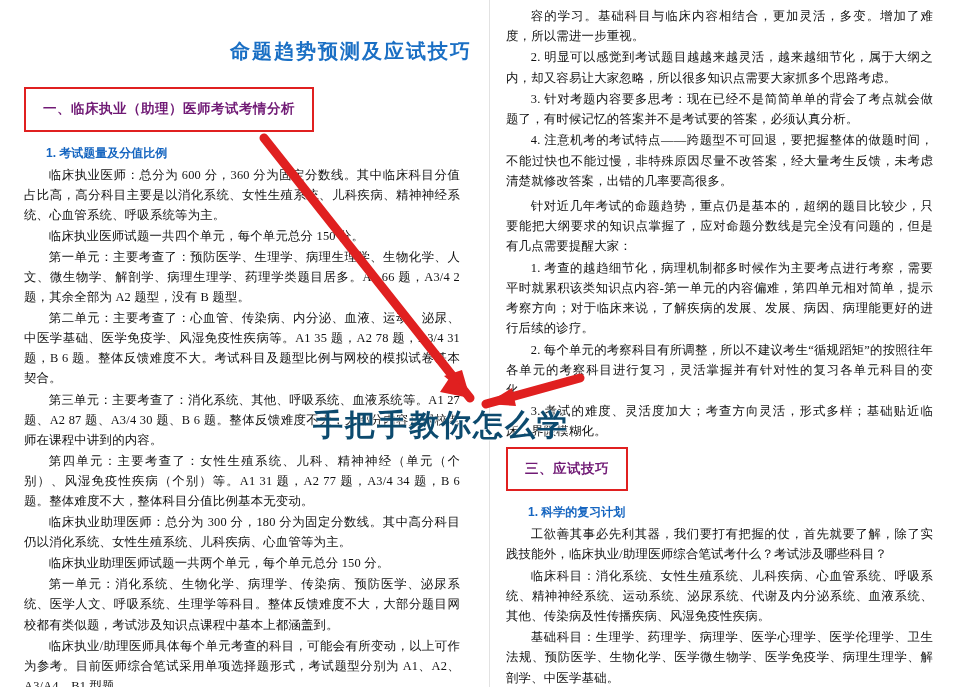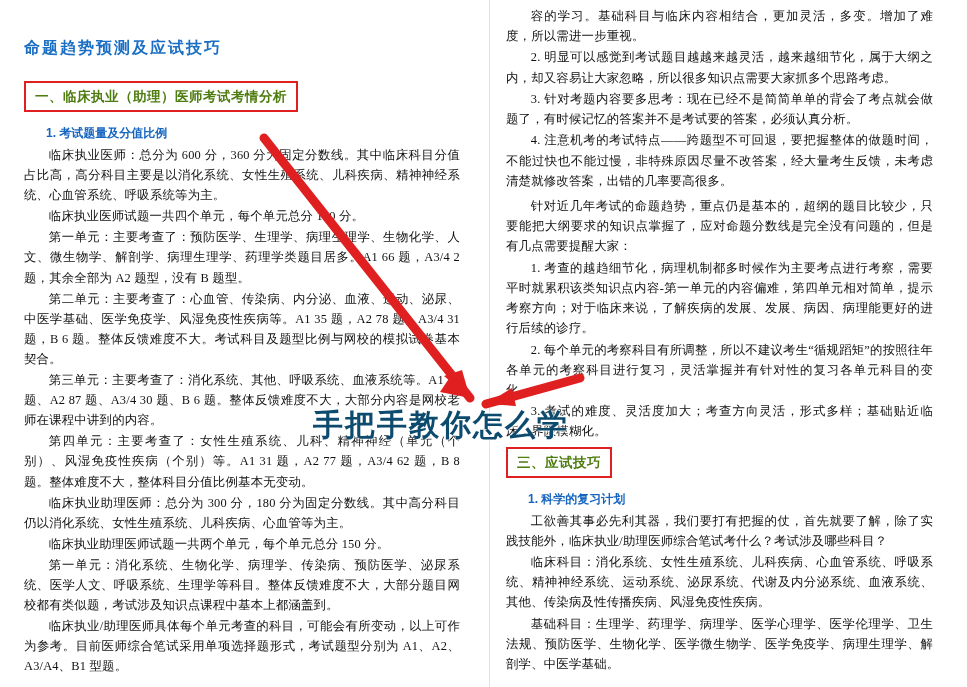--- a/index.html
+++ b/index.html
@@ -41,34 +41,34 @@
     left: 489px;
     top: 0;
     width: 1px;
     height: 687px;
     background: #e2e2e2;
   }
   h1.title {
     font-family: "Liberation Sans", "DejaVu Sans", sans-serif;
     font-weight: bold;
     color: #1a6fc4;
-    font-size: 16px;
+    font-size: 20px;
     letter-spacing: 2px;
     margin: 28px 0 22px 0;
-    text-align: left;
+    text-align: right;
     white-space: nowrap;
   }
   .heading-blue {
     font-family: "Liberation Sans", "DejaVu Sans", sans-serif;
-    color: #4d7c0f;
+    color: #701a75;
     font-weight: bold;
     font-size: 13.5px;
     letter-spacing: 0.5px;
     display: inline-block;
-    margin: 0;
+    margin: 8px;
   }
   .box-red {
     display: inline-block;
     border: 2px solid #e02020;
     padding: 5px 9px 6px 9px;
     margin: 0 0 6px 0;
     line-height: 1;
   }
   .subhead {
     font-family: "Liberation Sans", "DejaVu Sans", sans-serif;
@@ -126,21 +126,21 @@
       <span class="heading-blue">一、临床执业（助理）医师考试考情分析</span>
     </div>
 
     <div class="subhead">1. 考试题量及分值比例</div>
 
     <p class="body">临床执业医师：总分为 600 分，360 分为固定分数线。其中临床科目分值占比高，高分科目主要是以消化系统、女性生殖系统、儿科疾病、精神神经系统、心血管系统、呼吸系统等为主。</p>
     <p class="body">临床执业医师试题一共四个单元，每个单元总分 150 分。</p>
     <p class="body">第一单元：主要考查了：预防医学、生理学、病理生理学、生物化学、人文、微生物学、解剖学、病理生理学、药理学类题目居多。A1 66 题，A3/4 2 题，其余全部为 A2 题型，没有 B 题型。</p>
     <p class="body">第二单元：主要考查了：心血管、传染病、内分泌、血液、运动、泌尿、中医学基础、医学免疫学、风湿免疫性疾病等。A1 35 题，A2 78 题，A3/4 31 题，B 6 题。整体反馈难度不大。考试科目及题型比例与网校的模拟试卷基本契合。</p>
     <p class="body">第三单元：主要考查了：消化系统、其他、呼吸系统、血液系统等。A1 27 题、A2 87 题、A3/4 30 题、B 6 题。整体反馈难度不大，大部分内容是网校老师在课程中讲到的内容。</p>
-    <p class="body">第四单元：主要考查了：女性生殖系统、儿科、精神神经（单元（个别）、风湿免疫性疾病（个别）等。A1 31 题，A2 77 题，A3/4 62 题，B 8 题。整体难度不大，整体科目分值比例基本无变动。</p>
+    <p class="body">第四单元：主要考查了：女性生殖系统、儿科、精神神经（单元（个别）、风湿免疫性疾病（个别）等。A1 31 题，A2 77 题，A3/4 34 题，B 6 题。整体难度不大，整体科目分值比例基本无变动。</p>
     <p class="body">临床执业助理医师：总分为 300 分，180 分为固定分数线。其中高分科目仍以消化系统、女性生殖系统、儿科疾病、心血管等为主。</p>
     <p class="body">临床执业助理医师试题一共两个单元，每个单元总分 150 分。</p>
     <p class="body">第一单元：消化系统、生物化学、病理学、传染病、预防医学、泌尿系统、医学人文、呼吸系统、生理学等科目。整体反馈难度不大，大部分题目网校都有类似题，考试涉及知识点课程中基本上都涵盖到。</p>
     <p class="body">临床执业/助理医师具体每个单元考查的科目，可能会有所变动，以上可作为参考。目前医师综合笔试采用单项选择题形式，考试题型分别为 A1、A2、A3/A4、B1 型题。</p>
 
     
     
   </div>
 
   <div class="col col-right">

